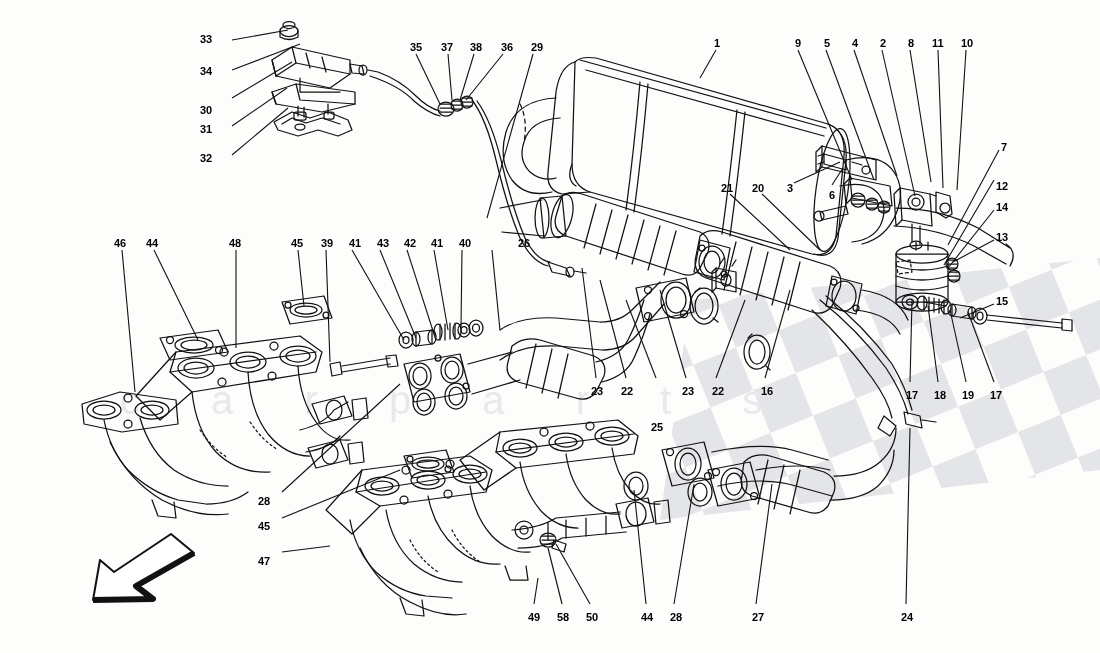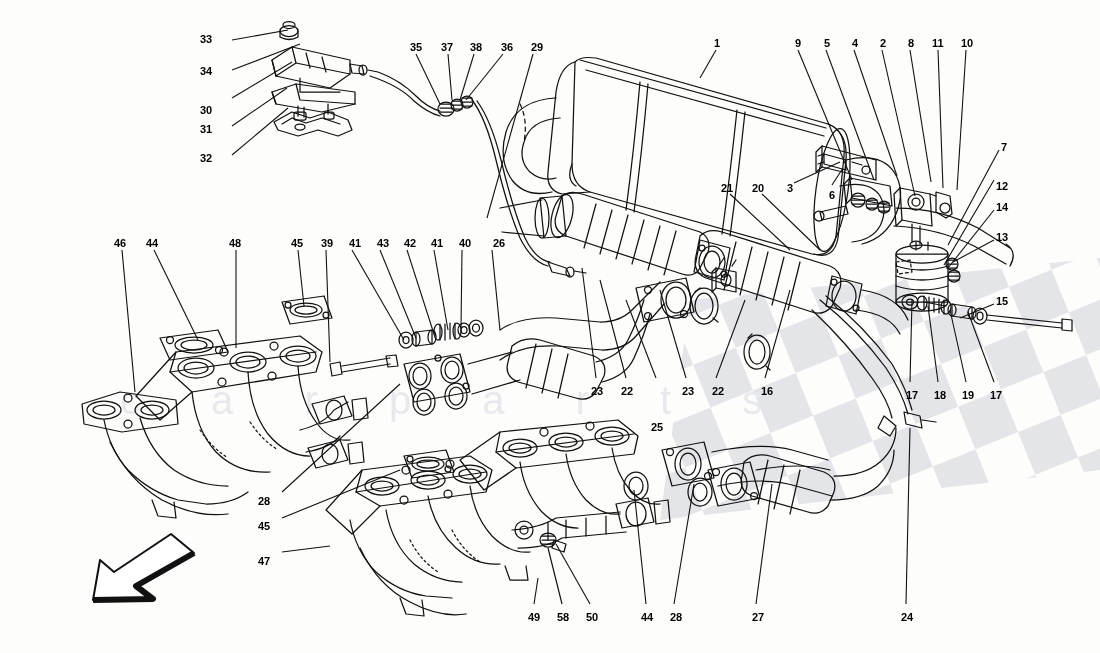--- a/index.html
+++ b/index.html
@@ -607,21 +607,21 @@
       <div class="callout" style="left: 114px; top: 238px;">46</div>
       <div class="callout" style="left: 146px; top: 238px;">44</div>
       <div class="callout" style="left: 229px; top: 238px;">48</div>
       <div class="callout" style="left: 291px; top: 238px;">45</div>
       <div class="callout" style="left: 321px; top: 238px;">39</div>
       <div class="callout" style="left: 349px; top: 238px;">41</div>
       <div class="callout" style="left: 377px; top: 238px;">43</div>
       <div class="callout" style="left: 404px; top: 238px;">42</div>
       <div class="callout" style="left: 431px; top: 238px;">41</div>
       <div class="callout" style="left: 459px; top: 238px;">40</div>
-      <div class="callout" style="left: 493px; top: 238px;">26</div>
+      <div class="callout" style="left: 518px; top: 238px;">26</div>
       <div class="callout" style="left: 591px; top: 386px;">23</div>
       <div class="callout" style="left: 621px; top: 386px;">22</div>
       <div class="callout" style="left: 651px; top: 386px; margin-top: 36px;">25</div>
       <div class="callout" style="left: 682px; top: 386px;">23</div>
       <div class="callout" style="left: 712px; top: 386px;">22</div>
       <div class="callout" style="left: 761px; top: 386px;">16</div>
       <div class="callout" style="left: 906px; top: 390px;">17</div>
       <div class="callout" style="left: 934px; top: 390px;">18</div>
       <div class="callout" style="left: 962px; top: 390px;">19</div>
       <div class="callout" style="left: 990px; top: 390px;">17</div>

